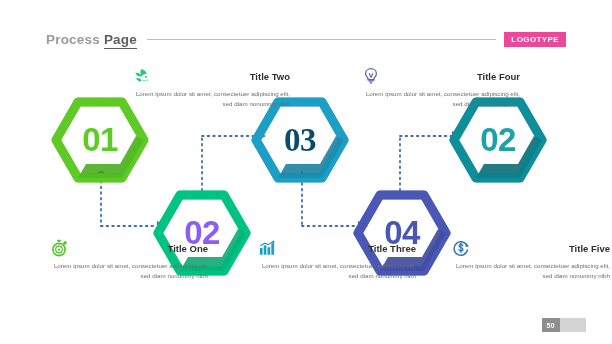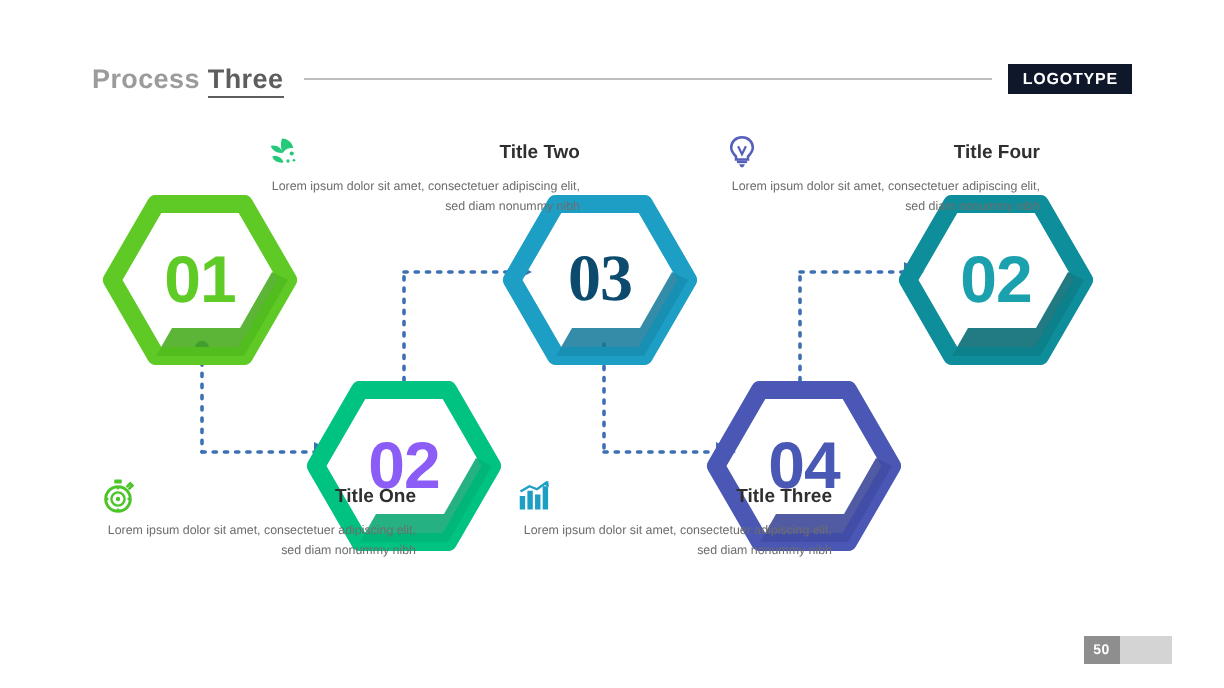--- a/index.html
+++ b/index.html
@@ -37,21 +37,21 @@
     padding-bottom: 1px;
   }
   .hdr-rule {
     flex: 1;
     height: 1px;
     background: #bdbdbd;
     margin: 0 8px 0 10px;
   }
   .logotype {
     margin-right: 46px;
-    background: #0f172a;
+    background: #ec4899;
     color: #ffffff;
     font-size: 8px;
     font-weight: bold;
     letter-spacing: .4px;
     padding: 3px 7px 3px 7px;
     white-space: nowrap;
   }
 
   
   .hex {
@@ -127,21 +127,21 @@
     width: 26px;
     background: #d4d4d4;
   }
 </style>
 </head>
 <body>
 
 <div id="slide">
 
   <div class="header">
-    <div class="hdr-title"><span>Process </span><span class="accent">Three</span></div>
+    <div class="hdr-title"><span>Process </span><span class="accent">Page</span></div>
     <div class="hdr-rule"></div>
     <div class="logotype">LOGOTYPE</div>
   </div>
 
   <div class="conn" style="left:95px; top:168px;">
     <svg width="80" height="70" viewBox="0 0 80 70">
       <circle cx="6" cy="6" r="3.6" fill="#3d6fb4"></circle>
       <line x1="6" y1="13" x2="6" y2="58" stroke="#3d6fb4" stroke-width="1.8" stroke-dasharray="1.6 4" stroke-linecap="round"></line>
       <line x1="6" y1="58" x2="62" y2="58" stroke="#3d6fb4" stroke-width="1.8" stroke-dasharray="1.6 4" stroke-linecap="round"></line>
       <polygon points="62,53 72,58 62,63" fill="#3d6fb4"></polygon>
@@ -279,19 +279,33 @@
           <rect x="17.8" y="5.5" width="3.6" height="15.5" fill="#1d9ec4"></rect>
           <polyline points="3,9 9,5.5 14,7.5 21,2.5" fill="none" stroke="#1d9ec4" stroke-width="1.6"></polyline>
           <polygon points="21.5,2 22,6 18,4.2" fill="#1d9ec4"></polygon>
         </svg>
       </span>
       <span class="ttl">Title Three</span>
     </div>
     <div class="body">Lorem ipsum dolor sit amet, consectetuer adipiscing elit, sed diam nonummy nibh</div>
   </div>
 
+  <div class="block left-ico" style="left:452px; top:238px;">
+    <div class="row">
+      <span class="ico">
+        <svg width="18" height="18" viewBox="0 0 24 24">
+          <path d="M20.2 9.5 A9 9 0 1 0 20.6 14.6" fill="none" stroke="#2f73b8" stroke-width="1.9" stroke-linecap="round"></path>
+          <polygon points="19.4,5.6 22.4,10 17.6,10.4" fill="#2f73b8"></polygon>
+          <path d="M14.4 9 C14 7.9 13 7.3 11.9 7.3 C10.5 7.3 9.5 8.1 9.5 9.2 C9.5 11.9 14.6 10.8 14.6 13.8 C14.6 15.1 13.4 16 11.9 16 C10.6 16 9.5 15.3 9.2 14.2" fill="none" stroke="#2f73b8" stroke-width="1.7" stroke-linecap="round"></path>
+          <line x1="11.9" y1="5.6" x2="11.9" y2="17.6" stroke="#2f73b8" stroke-width="1.7" stroke-linecap="round"></line>
+        </svg>
+      </span>
+      <span class="ttl">Title Five</span>
+    </div>
+    <div class="body">Lorem ipsum dolor sit amet, consectetuer adipiscing elit, sed diam nonummy nibh</div>
+  </div>
 
   <div class="pagebadge">
     <div class="num">50</div>
     <div class="bar"></div>
   </div>
 
 </div>
 
 </body></html>

